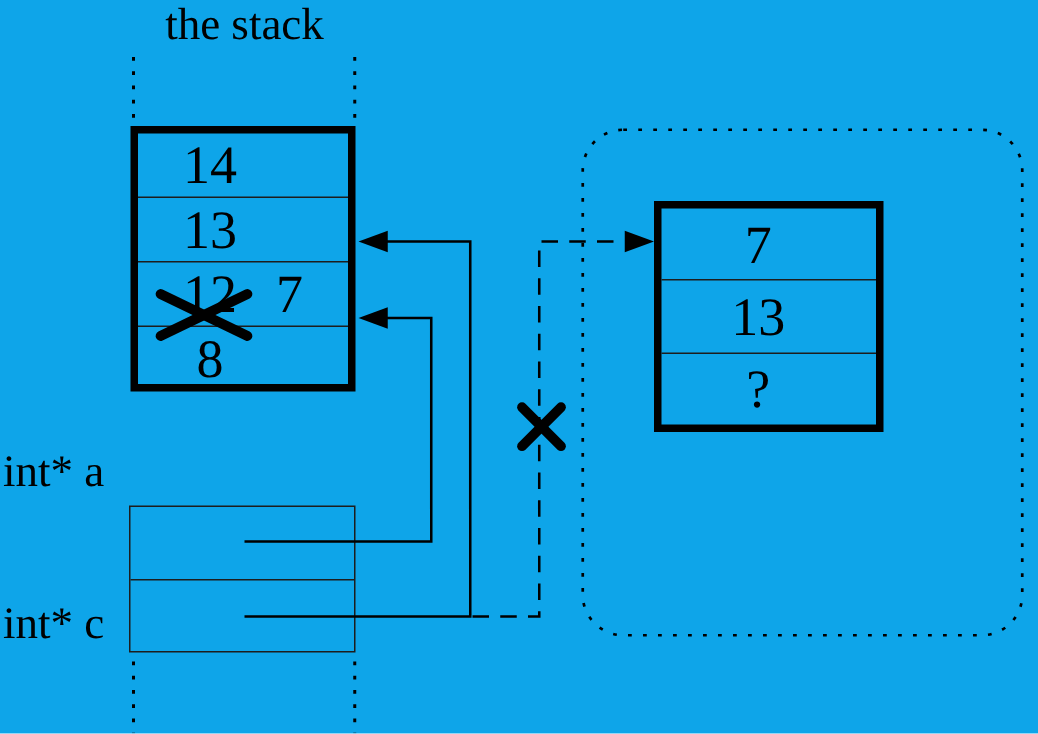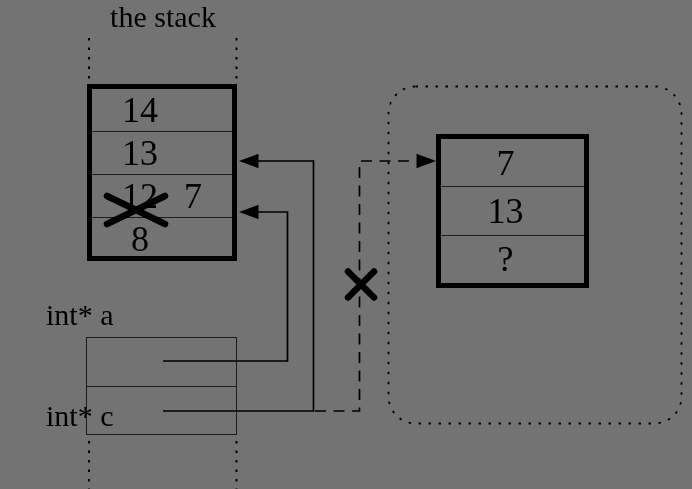--- a/index.html
+++ b/index.html
@@ -1,17 +1,17 @@
 <!DOCTYPE html>
 <html><head>
 <meta charset="utf-8">
 <style>
   html,body { margin:0; padding:0; background:#ffffff; }
   .canvas {
-    position:relative; width:692px; height:489px; background:#737373;
+    position:relative; width:692px; height:489px; background:#0ea5e9;
     font-family:"Liberation Serif","DejaVu Serif",serif; color:#000;
     overflow:hidden;
   }
   .title {
     position:absolute; top:0; width:200px; text-align:center;
     font-size:30px; line-height:34px; white-space:nowrap;
   }
   #title-stack { left:63px; }
   #title-heap  { left:426px; }
 
@@ -32,21 +32,21 @@
   .vars-box {
     position:absolute; left:86px; top:337px; width:151px; height:98px;
     border:1.6px solid #1d1d1d; box-sizing:border-box;
     display:flex; flex-direction:column;
   }
   .vrow { flex:1; }
   .vrow + .vrow { border-top:1.6px solid #1d1d1d; }
 
   .ptr-label {
     position:absolute; left:2px; width:84px;
-    font-size:30px; line-height:34px; white-space:nowrap;margin-left:44px;
+    font-size:30px; line-height:34px; white-space:nowrap;
   }
   #label-a { top:298px; }
   #label-b { top:349px; }
   #label-c { top:399px; }
 
   
   .heap-block {
     position:absolute; left:436px; top:134px; width:153px; height:154px;
     border:5px solid #000; box-sizing:border-box;
     display:flex; flex-direction:column;

